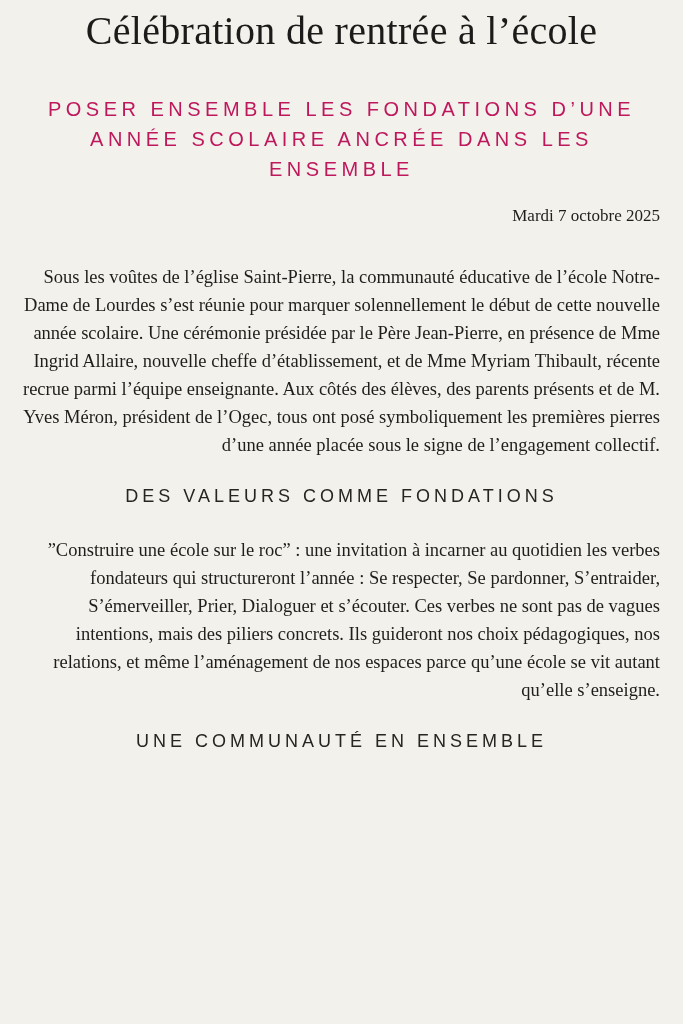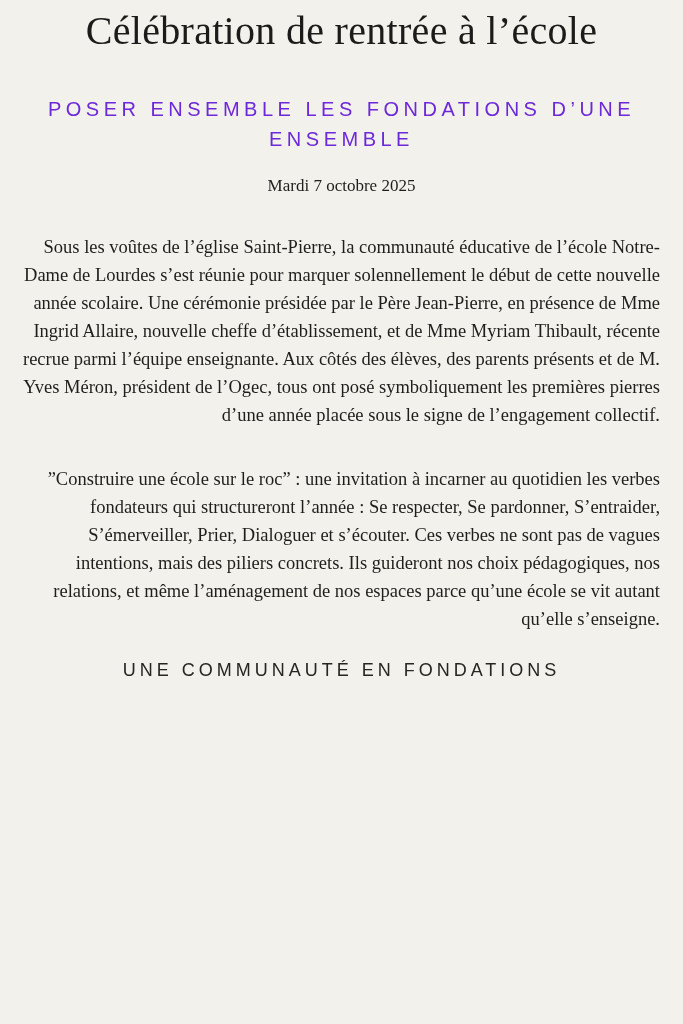--- a/index.html
+++ b/index.html
@@ -32,67 +32,68 @@
   }
   .title .line { display: block; }
   .subtitle {
     margin: 38px 0 0 0;
     text-align: center;
     font-family: "Liberation Sans", sans-serif;
     font-weight: 400;
     font-size: 20px;
     line-height: 30px;
     letter-spacing: 4.5px;
-    color: #6d28d9;
+    color: #be185d;
   }
   .subtitle .line { display: block; }
   .date {
     margin-top: 21px;
     font-size: 17px;
     line-height: 22px;
-    text-align: center;
+    text-align: right;
   }
   .body-para {
     margin: 36px 0 0 0;
     font-size: 18.5px;
     line-height: 28px;
     text-align: right;
   }
   .section-heading {
     margin: 25px 0 0 0;
     text-align: center;
     font-family: "Liberation Sans", sans-serif;
     font-weight: 400;
     font-size: 18px;
     line-height: 24px;
     letter-spacing: 4px;
     color: #262522;
   }
   .section-heading + .body-para {
-    margin-top: 44px;
-    font-family: Liberation Mono, monospace;
+    margin-top: 28px;
   }
 </style>
 </head>
 <body>
 
 <div class="page">
 
   <h1 class="title">
     <span class="line">Célébration de rentrée à l’école</span>
   </h1>
 
   <h2 class="subtitle">
     <span class="line">POSER ENSEMBLE LES FONDATIONS D’UNE</span>
+    <span class="line">ANNÉE SCOLAIRE ANCRÉE DANS LES</span>
     <span class="line">ENSEMBLE</span>
   </h2>
 
   <div class="date">Mardi 7 octobre 2025</div>
 
   <p class="body-para">Sous les voûtes de l’église Saint-Pierre, la communauté éducative de l’école Notre-Dame de Lourdes s’est réunie pour marquer solennellement le début de cette nouvelle année scolaire. Une cérémonie présidée par le Père Jean-Pierre, en présence de Mme Ingrid Allaire, nouvelle cheffe d’établissement, et de Mme Myriam Thibault, récente recrue parmi l’équipe enseignante. Aux côtés des élèves, des parents présents et de M. Yves Méron, président de l’Ogec, tous ont posé symboliquement les premières pierres d’une année placée sous le signe de l’engagement collectif.</p>
 
+  <h3 class="section-heading">DES VALEURS COMME FONDATIONS</h3>
 
   <p class="body-para">”Construire une école sur le roc” : une invitation à incarner au quotidien les verbes fondateurs qui structureront l’année : Se respecter, Se pardonner, S’entraider, S’émerveiller, Prier, Dialoguer et s’écouter. Ces verbes ne sont pas de vagues intentions, mais des piliers concrets. Ils guideront nos choix pédagogiques, nos relations, et même l’aménagement de nos espaces parce qu’une école se vit autant qu’elle s’enseigne.</p>
 
-  <h3 class="section-heading">UNE COMMUNAUTÉ EN FONDATIONS</h3>
+  <h3 class="section-heading">UNE COMMUNAUTÉ EN ENSEMBLE</h3>
 
 
 </div>
 
 </body></html>

